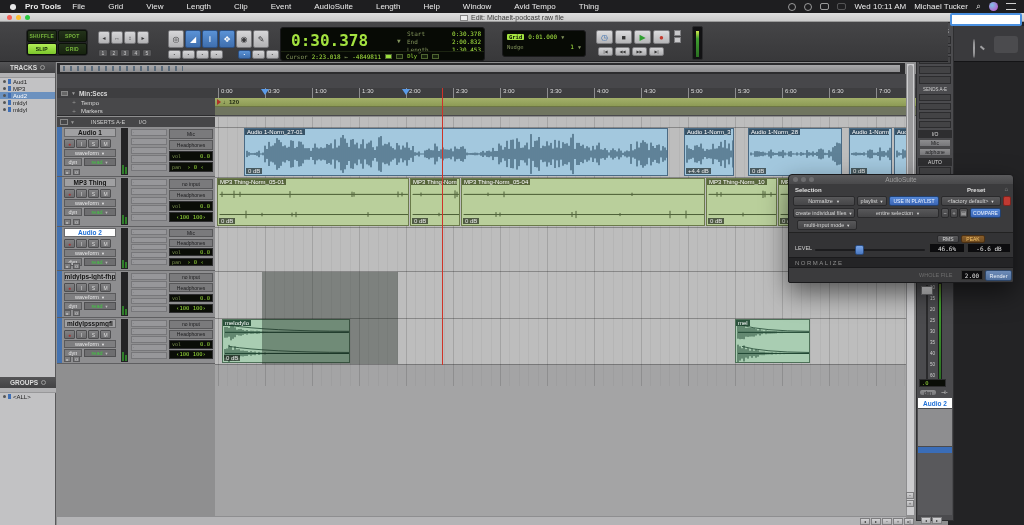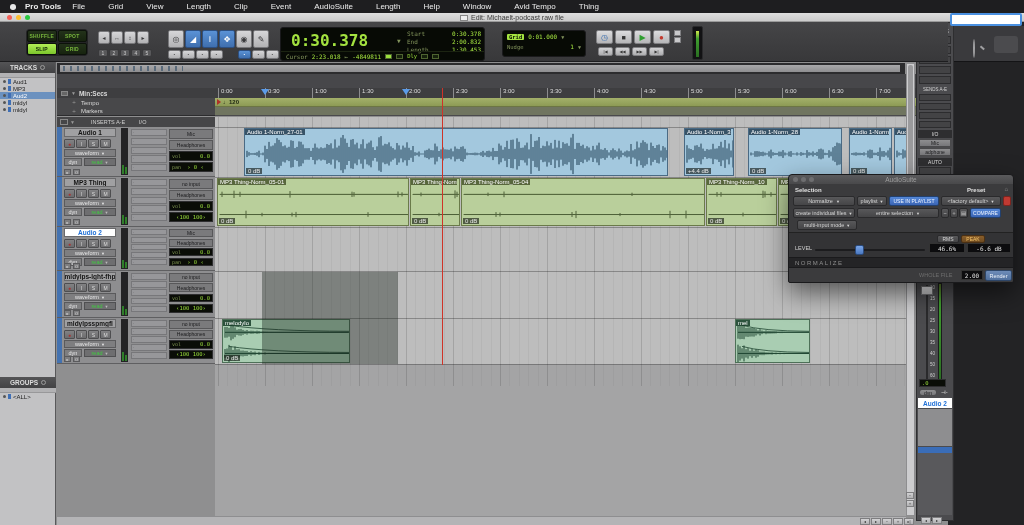--- a/index.html
+++ b/index.html
@@ -81,20 +81,31 @@
       <span class="mb-item">Length</span>
       <span class="mb-item">Clip</span>
       <span class="mb-item">Event</span>
       <span class="mb-item">AudioSuite</span>
       <span class="mb-item">Length</span>
       <span class="mb-item">Help</span>
       <span class="mb-item">Window</span>
       <span class="mb-item">Avid Tempo</span>
       <span class="mb-item">Thing</span>
     </span>
+  <span class="mb-right">
+    <span class="mb-ico round"></span>
+    <span class="mb-ico round"></span>
+    <span class="mb-ico"></span>
+    <span class="mb-ico" style="opacity:.35"></span>
+    <span>Wed 10:11 AM</span>
+    <span>Michael Tucker</span>
+    <span style="font-size:9px;">⌕</span>
+    <span class="mb-siri"></span>
+    <span class="mb-lines"></span>
+  </span>
 </div>
 
 <div class="abs titlebar">
   <span class="tl" style="left:7px;background:#f35f57;"></span>
   <span class="tl" style="left:16px;background:#fbbd2e;"></span>
   <span class="tl" style="left:25px;background:#2ac840;"></span>
   <span class="title-text"><span style="display:inline-block;width:8px;height:6px;border:1px solid #888;background:#eee;margin-right:3px;vertical-align:middle;"></span><span>Edit: Michaelt-podcast raw file</span></span>
 </div>
 <div class="frag" style="z-index:31;">Michaelt-p...</div>
 

